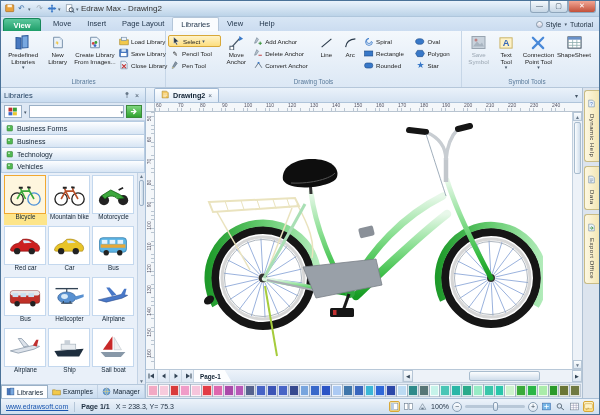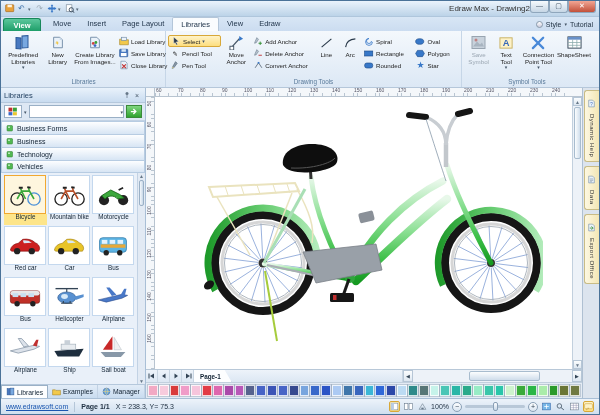--- a/index.html
+++ b/index.html
@@ -4,21 +4,21 @@
 <style>
   *{margin:0;padding:0;box-sizing:border-box;font-family:"Liberation Sans","DejaVu Sans",sans-serif;}
   html,body{width:600px;height:415px;overflow:hidden;background:#9FB6CC;}
   .window{width:600px;height:415px;border:1px solid #4A7298;background:#BFD5EA;display:flex;flex-direction:column;}
   
   .titlebar{height:16px;background:linear-gradient(#EAF3FC,#BCD3E8);display:flex;align-items:center;border-bottom:1px solid #AFC6DC;}
   .qat{display:flex;align-items:center;gap:1px;padding-left:3px;}
   .qicon{width:11px;height:11px;display:flex;align-items:center;justify-content:center;font-size:8px;line-height:11px;color:#3A6EA8;}
   .qicon.gray{color:#9AA8B4;}
   .qcaret{font-size:5px;color:#567;width:5px;}
-  .title{flex:1;text-align:right;font-size:8px;color:#333;}
+  .title{flex:1;text-align:left;font-size:8px;color:#333;}
   .winbtns{display:flex;margin-right:3px;margin-top:-3px;}
   .winbtn{width:19px;height:12px;border:1px solid #8FA6BC;border-top:none;border-radius:0 0 3px 3px;background:linear-gradient(#F6FAFD,#C6D6E5);font-size:7px;line-height:10px;text-align:center;color:#456;}
   .winbtn.close{background:linear-gradient(#F2A694,#C2503A);color:#fff;width:28px;}
   
   .tabstrip{height:14px;background:linear-gradient(#D8E6F5,#CBDCF0);display:flex;align-items:flex-end;padding:0 2px;}
   .file-btn{width:38px;height:13px;background:linear-gradient(#5BC79C,#1E9E69);color:#fff;font-weight:bold;font-size:7.5px;text-align:center;line-height:13px;border-radius:3px 3px 0 0;border:1px solid #17875A;border-bottom:none;margin-right:4px;}
   .rtab{padding:0 8px;font-size:7.5px;line-height:13px;color:#1E3248;}
   .rtab.active{background:#FAFCFE;border:1px solid #B4C6D9;border-bottom:none;border-radius:2px 2px 0 0;}
   .tabstrip-right{margin-left:auto;display:flex;align-items:center;font-size:7px;color:#234;gap:3px;padding-right:4px;line-height:13px;}
   .dot-ico{width:7px;height:7px;border-radius:50%;border:1px solid #89A;background:linear-gradient(#fff,#CCD);}
@@ -143,21 +143,21 @@
   </div>
 
   <div class="tabstrip">
     <div class="file-btn">View</div>
     <div id="ribbon-tabs" style="display:flex;">
         <div class="rtab">Move</div>
         <div class="rtab">Insert</div>
         <div class="rtab">Page Layout</div>
         <div class="rtab active">Libraries</div>
         <div class="rtab">View</div>
-        <div class="rtab">Edraw</div>
+        <div class="rtab">Help</div>
       </div>
     <div class="tabstrip-right">
       <span class="dot-ico"></span>
       <span>Style</span>
       <span class="caret">▾</span>
       <span>Tutorial</span>
     </div>
   </div>
 
   <div class="ribbon">
@@ -628,20 +628,31 @@
             <span><svg width="9" height="9" viewBox="0 0 16 14">
                 <circle cx="8" cy="7" r="6" fill="#68A8E0" stroke="#3868A8"></circle>
                 <path d="M2,7 H14 M8,1 C5,4 5,10 8,13 C11,10 11,4 8,1" stroke="#E8D080" fill="none" stroke-width="1"></path>
               </svg></span>
             <span>Manager</span>
           </div>
         </div>
     </div>
 
     <div class="canvas-col">
+      <div class="doc-tabbar">
+        <div class="doc-tab">
+          <span><svg width="9" height="9" viewBox="0 0 16 14">
+                <path d="M2,1 H10 L13,4 V13 H2 Z" fill="#F4C860" stroke="#A8862A"></path>
+                <path d="M4,6 H11 M4,8.5 H11 M4,11 H9" stroke="#fff" stroke-width="1"></path>
+              </svg></span>
+          <span>Drawing2</span>
+          <span class="x">×</span>
+        </div>
+        <span class="doc-caret">▾</span>
+      </div>
       <div class="work">
         <div class="hruler-row">
           <div class="corner"></div>
           <div class="hruler" id="hruler">
               <span class="hr-num" style="left: 1px;">60</span>
               <span class="hr-num" style="left: 23px;">70</span>
               <span class="hr-num" style="left: 45px;">80</span>
               <span class="hr-num" style="left: 67px;">90</span>
               <span class="hr-num" style="left: 89px;">100</span>
               <span class="hr-num" style="left: 111px;">110</span>

